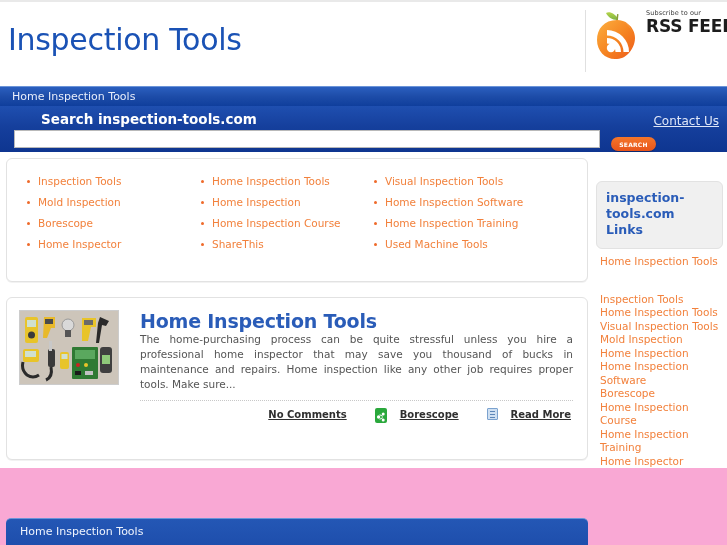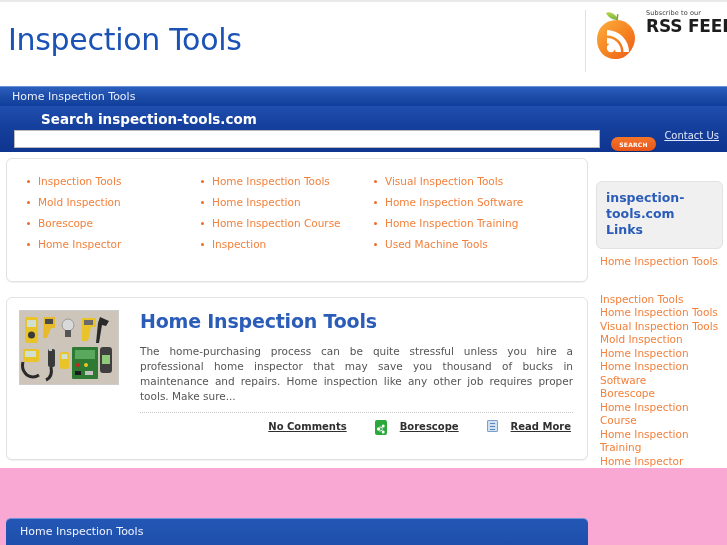--- a/index.html
+++ b/index.html
@@ -99,23 +99,23 @@
     top: 5px;
     color: #ffffff;
     font-size: 13.5px;
     font-weight: bold;
     white-space: nowrap;
     margin-left: 32px;
   }
   .contact-link {
     position: absolute;
     right: 8px;
-    top: 24px;
+    top: 8px;
     color: #dfe7f8;
-    font-size: 10px;
+    font-size: 12px;
     text-decoration: underline;
     white-space: nowrap;
     cursor: pointer;
   }
   .search-input {
     position: absolute;
     left: 14px;
     top: 24px;
     width: 586px;
     height: 18px;
@@ -235,21 +235,20 @@
     margin: 0;
     white-space: nowrap;
   }
   .article-date {
     font-size: 8.5px;
     color: #a8a8a8;
     margin-top: 3px;
     white-space: nowrap;
   }
   .article-excerpt {
-    margin-top: 12px;
     font-size: 10.5px;
     color: #555555;
     line-height: 15px;
     text-align: justify;
   }
   .divider-dotted {
     margin-top: 8px;
     border-top: 1px dotted #c8c8c8;
     height: 0;
   }
@@ -402,21 +401,21 @@
         <div class="links-col c1">
           <div class="link-item">Inspection Tools</div>
           <div class="link-item">Mold Inspection</div>
           <div class="link-item">Borescope</div>
           <div class="link-item">Home Inspector</div>
         </div>
         <div class="links-col c2">
           <div class="link-item">Home Inspection Tools</div>
           <div class="link-item">Home Inspection</div>
           <div class="link-item">Home Inspection Course</div>
-          <div class="link-item">Inspection</div>
+          <div class="link-item">ShareThis</div>
         </div>
         <div class="links-col c3">
           <div class="link-item">Visual Inspection Tools</div>
           <div class="link-item">Home Inspection Software</div>
           <div class="link-item">Home Inspection Training</div>
           <div class="link-item">Used Machine Tools</div>
         </div>
       </div>
 
       <div class="card article-panel">

